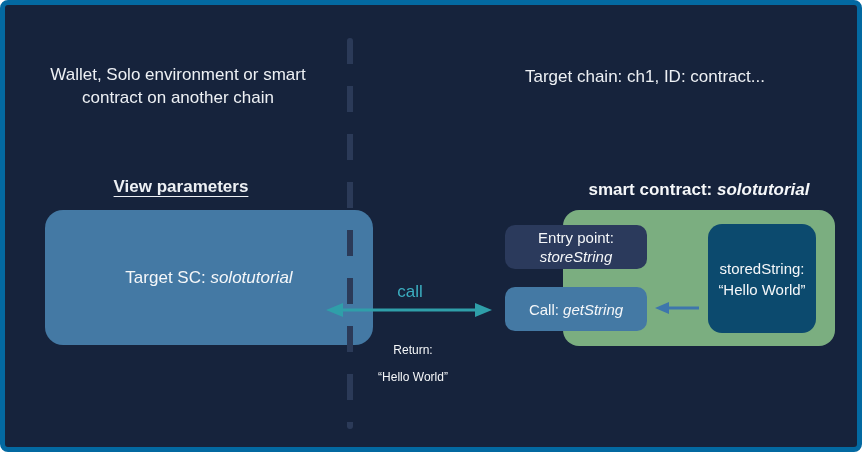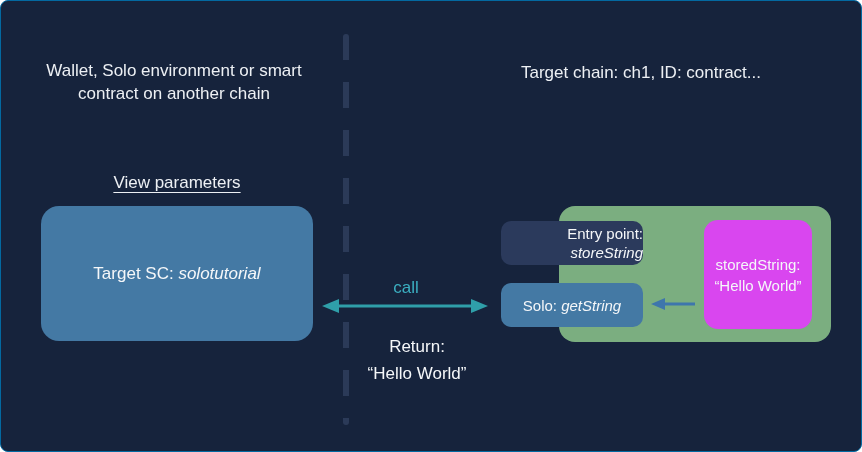--- a/index.html
+++ b/index.html
@@ -1,67 +1,67 @@
 <!DOCTYPE html>
 <html><head>
 <meta charset="utf-8">
 <style>
   html,body { margin:0; padding:0; background:#ffffff; }
   .stage {
     position:relative; width:862px; height:452px;
-    background:#16233C; border:1px solid #0369a1; box-sizing:border-box;
+    background:#16233C; border:5px solid #0369a1; box-sizing:border-box;
     border-radius:8px; overflow:hidden;
     font-family:"Liberation Sans", sans-serif;
     -webkit-font-smoothing:antialiased;
   }
   .abs { position:absolute; }
   .txt { color:#EDF0F4; }
   .center { text-align:center; }
   .it { font-style:italic; }
 
   .intro { left:27px; top:58px; width:292px; font-size:17px; line-height:23px; }
   .view-params { left:40px; top:172px; width:272px; font-size:17px; }
-  .view-params span { text-decoration:underline; text-underline-offset:4px; text-decoration-thickness:1px; }
+  .view-params span { text-decoration:underline; text-underline-offset:4px; text-decoration-thickness:1px;font-weight:bold; }
 
   .left-box {
-    left:40px; top:205px; width:272px; height:135px;
+    left:40px; top:205px; width:328px; height:135px;
     background:#4479A4; border-radius:18px;
     color:#F5F7F9; font-size:17px; line-height:25px;
     display:flex; flex-direction:column; justify-content:center; text-align:center;
   }
 
   .dash-line {
     left:342px; top:33px; width:6px; height:391px; border-radius:3px;
     background:repeating-linear-gradient(to bottom, #2B3A58 0px, #2B3A58 26px, transparent 26px, transparent 48px);
   }
 
   .call-label { left:345px; top:277px; width:120px; font-size:17px; color:#3BAEC0; }
   .call-arrow { left:320px; top:295px; }
-  .return-text { left:326px; top:332px; width:180px; font-size:17px; line-height:27px; color:#F5F7F9; }
+  .return-text { left:318px; top:332px; width:180px; font-size:12px; line-height:27px; color:#F5F7F9; }
 
   .target-chain { left:450px; top:62px; width:380px; font-size:17px; }
   .sc-label { left:558px; top:175px; width:272px; font-size:17px; font-weight:600; color:#F5F7F9; }
 
   .green-box { left:558px; top:205px; width:272px; height:136px; background:#7BAE80; border-radius:16px; }
 
   .entry-box {
     left:500px; top:220px; width:142px; height:44px;
     background:#2B3A5C; border-radius:10px;
     color:#F5F7F9; font-size:15px; line-height:19px;
-    display:flex; flex-direction:column; justify-content:center; text-align:center;align-items:flex-end;
+    display:flex; flex-direction:column; justify-content:center; text-align:center;
   }
   .view-box {
     left:500px; top:282px; width:142px; height:44px;
     background:#4479A4; border-radius:10px;
     color:#F5F7F9; font-size:15px;
     display:flex; align-items:center; justify-content:center; text-align:center;
   }
   .stored-box {
     left:703px; top:219px; width:108px; height:109px;
-    background:#d946ef; border-radius:14px;
+    background:#0c4a6e; border-radius:14px;
     color:#F5F7F9; font-size:15px; line-height:21px;
     display:flex; flex-direction:column; justify-content:center; text-align:center;
   }
   .read-arrow { left:648px; top:295px; }
 </style>
 </head>
 <body>
 
 <div class="stage">
 
@@ -85,30 +85,31 @@
     <polygon points="167,10 150,3 150,17" fill="#2F9FA9"></polygon>
   </svg>
 
   <div class="abs center return-text">
     <div>Return:</div>
     <div>“Hello World”</div>
   </div>
 
   <div class="abs txt center target-chain">Target chain: ch1, ID: contract...</div>
 
+  <div class="abs center sc-label"><span>smart contract: </span><span class="it">solotutorial</span></div>
 
   <div class="abs green-box"></div>
 
   <div class="abs entry-box">
     <div>Entry point:</div>
     <div class="it">storeString</div>
   </div>
 
   <div class="abs view-box">
-    <div><span>Solo: </span><span class="it">getString</span></div>
+    <div><span>Call: </span><span class="it">getString</span></div>
   </div>
 
   <div class="abs stored-box">
     <div>storedString:</div>
     <div>“Hello World”</div>
   </div>
 
   <svg class="abs read-arrow" width="48" height="16" viewBox="0 0 48 16">
     <line x1="13" y1="8" x2="46" y2="8" stroke="#3E76AC" stroke-width="3"></line>
     <polygon points="2,8 16,2 16,14" fill="#3E76AC"></polygon>

